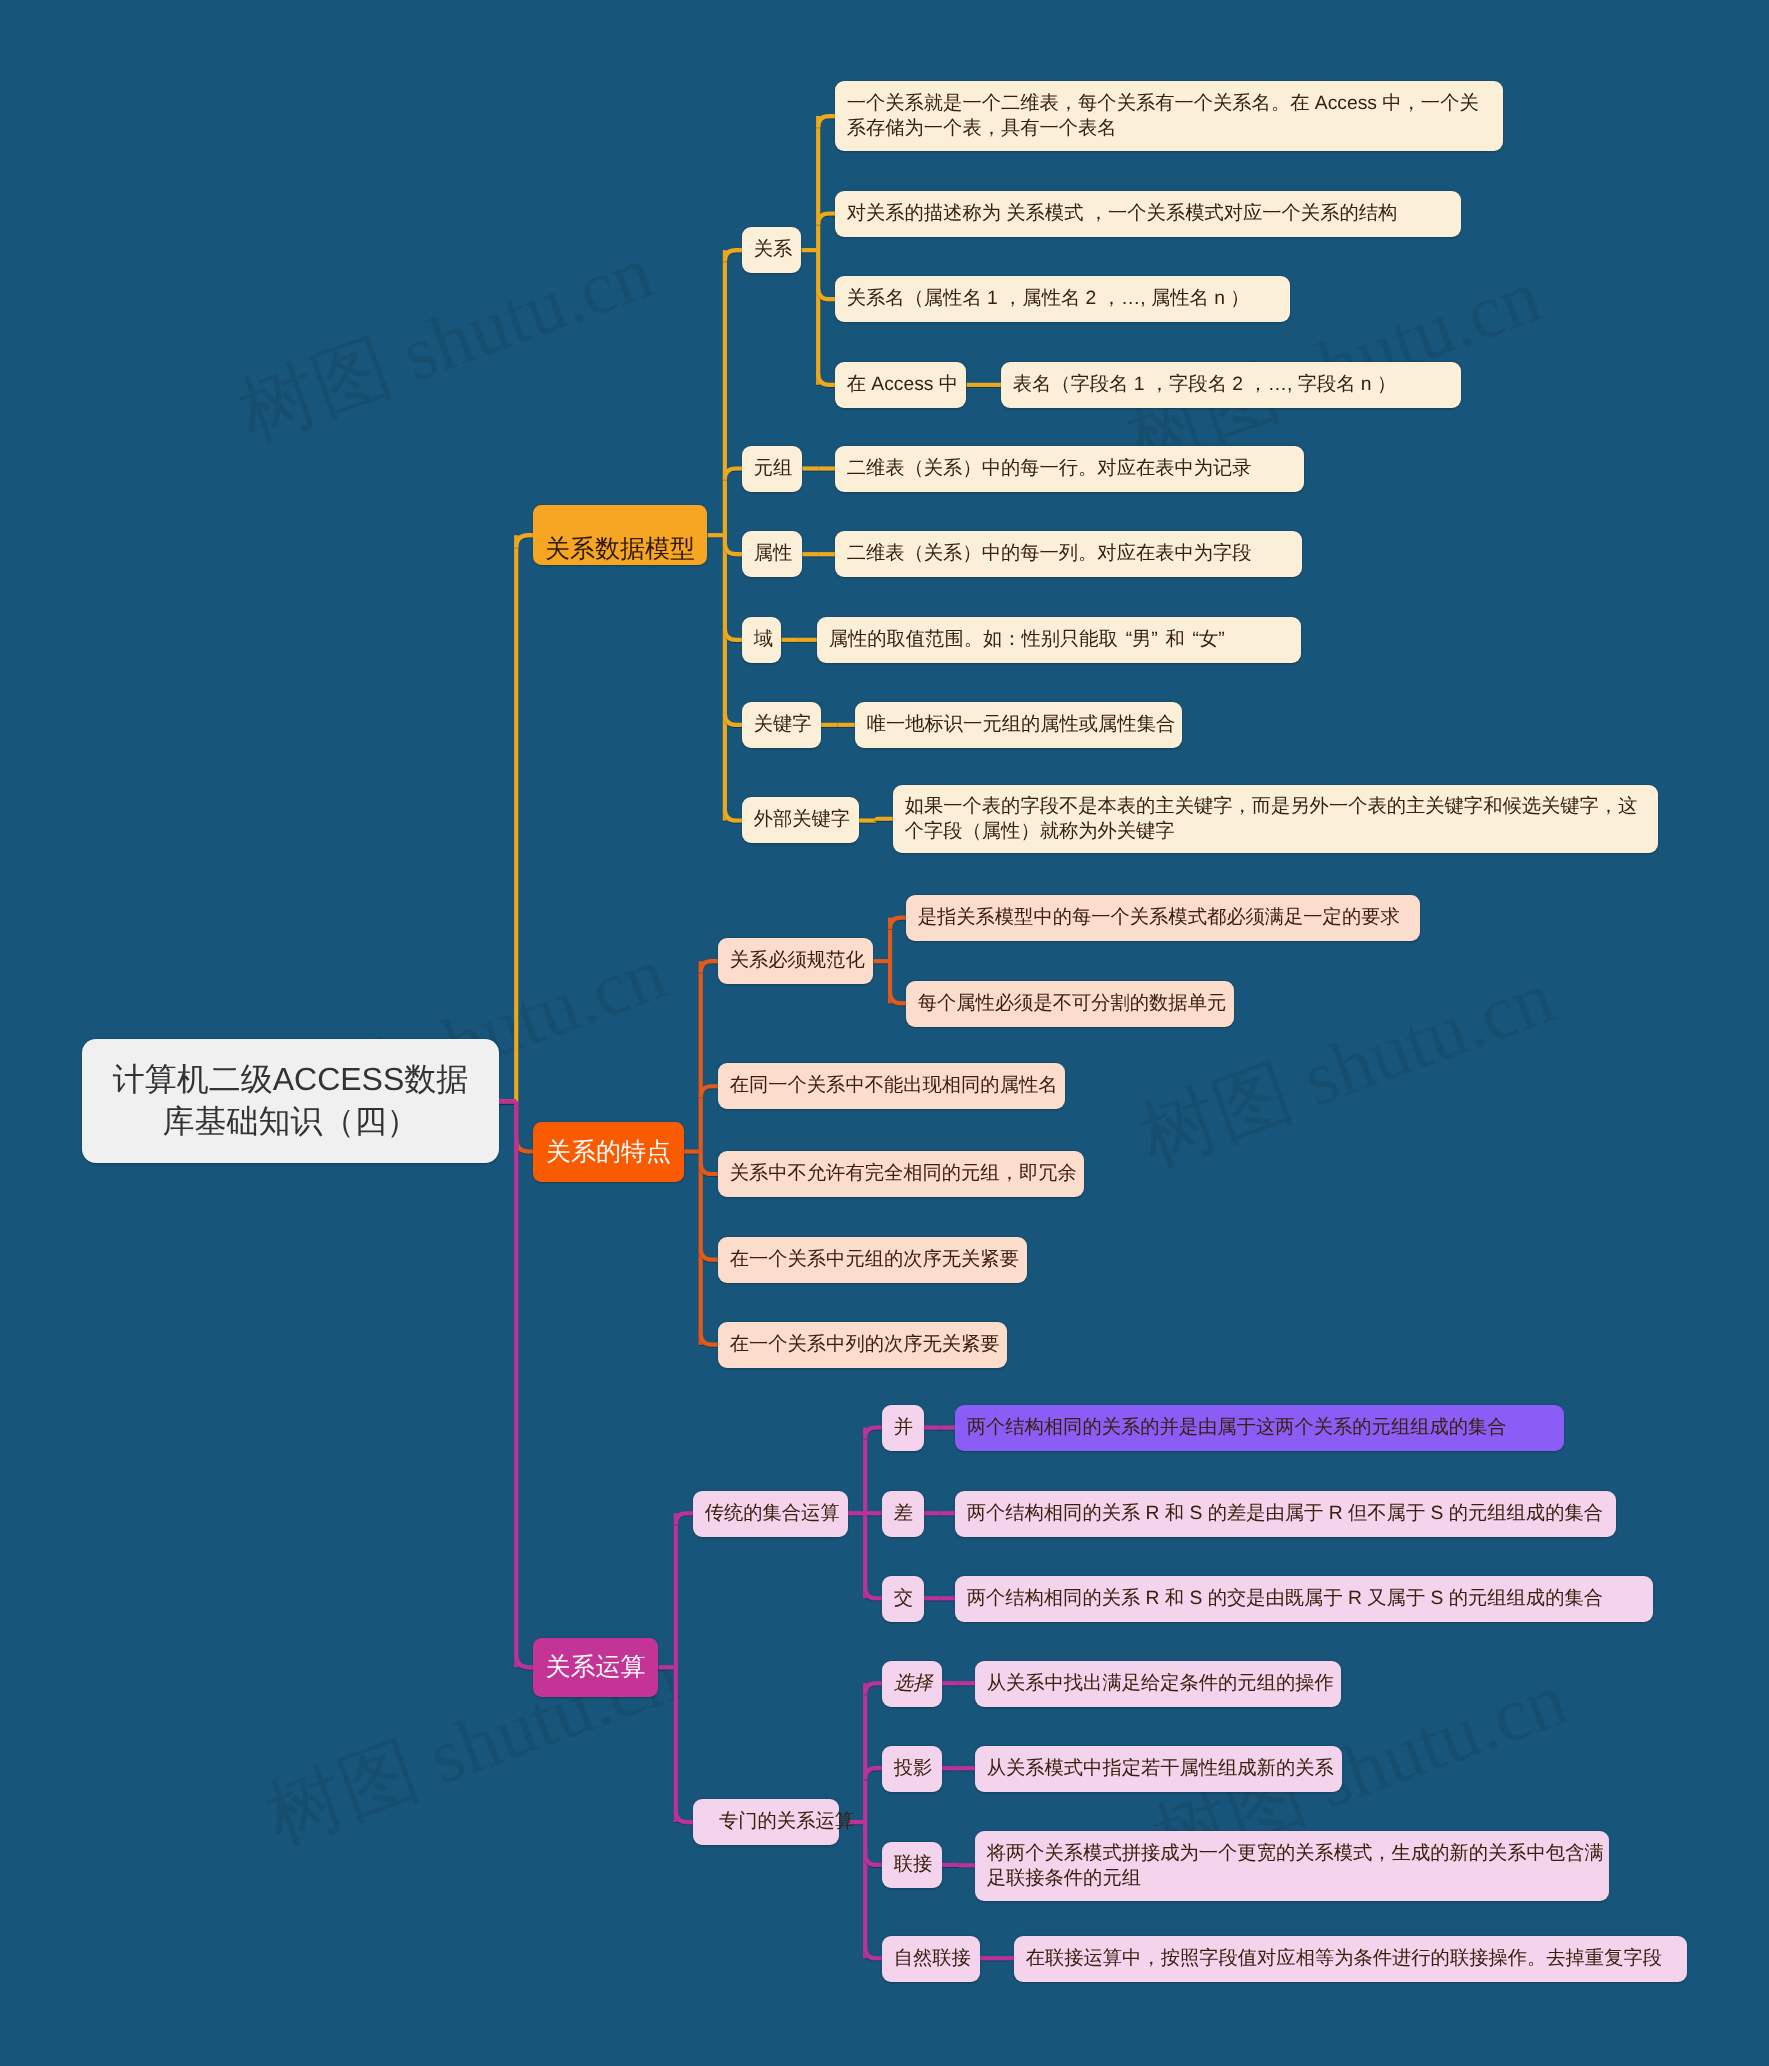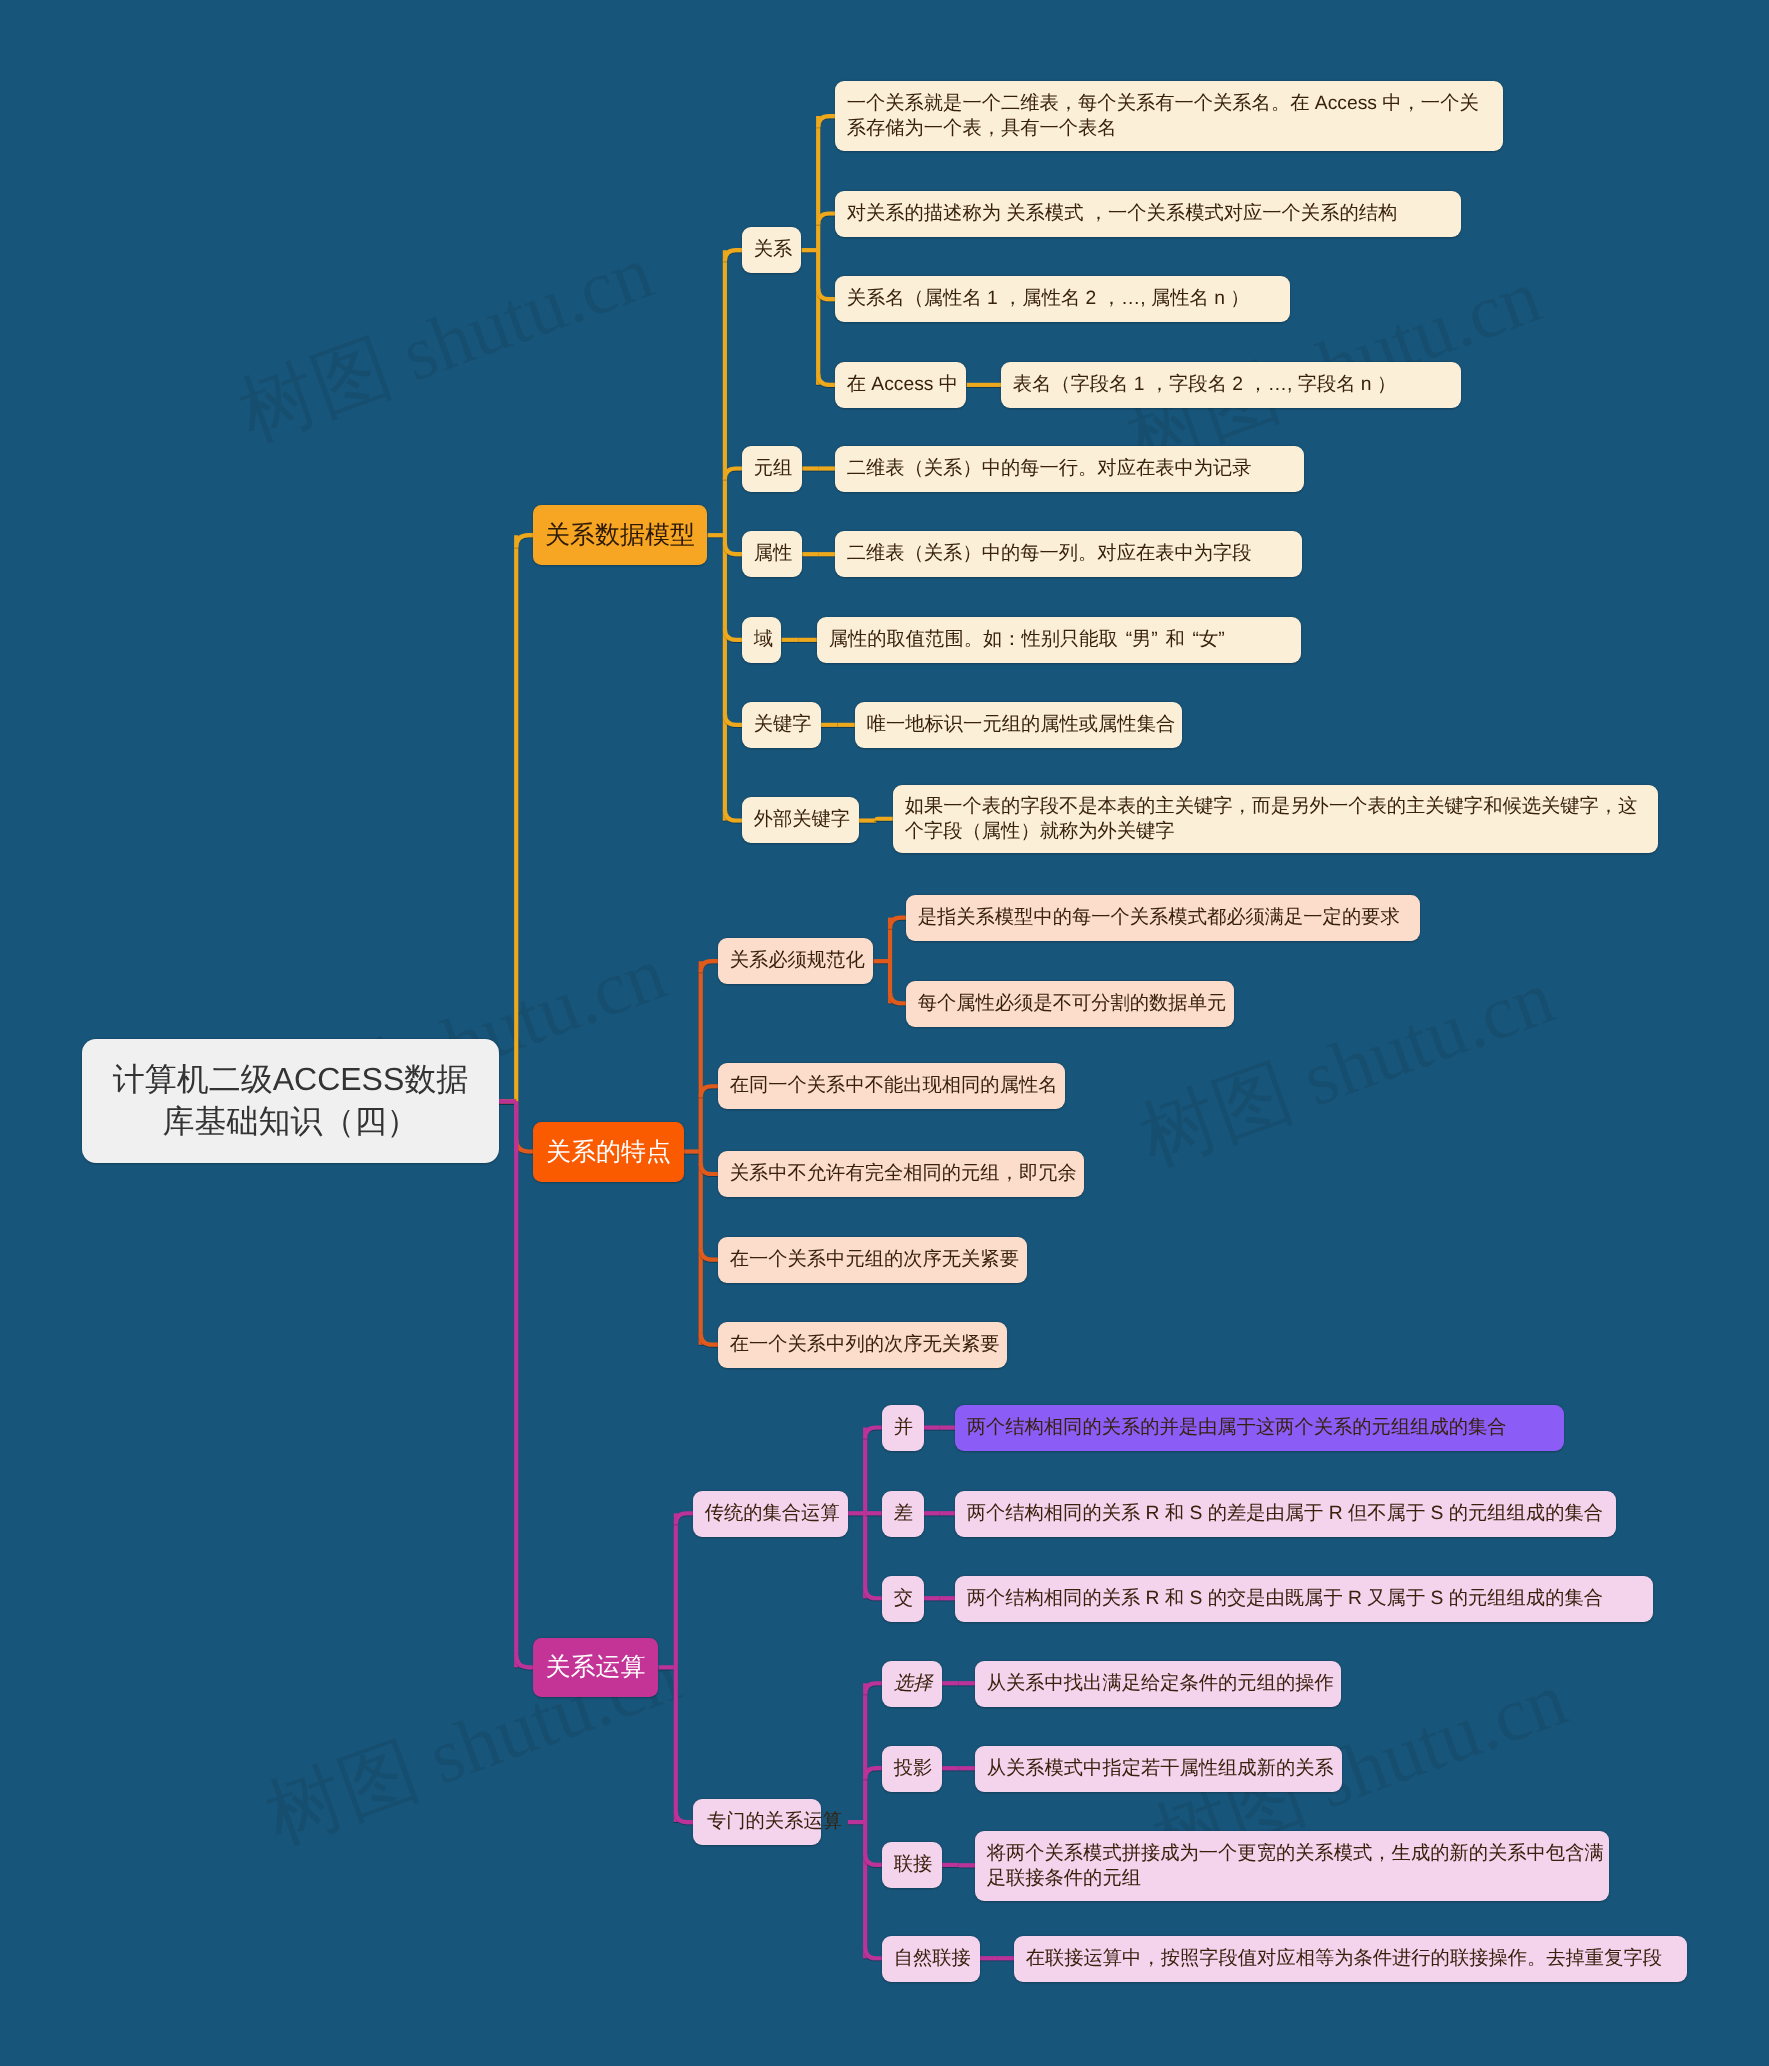--- a/index.html
+++ b/index.html
@@ -116,21 +116,21 @@
       <div class="wmark" style="left: 256px; top: 376px;">树图 shutu.cn</div>
       <div class="wmark" style="left: 1144px; top: 400px;">树图 shutu.cn</div>
       <div class="wmark" style="left: 269px; top: 1077px;">树图 shutu.cn</div>
       <div class="wmark" style="left: 1157px; top: 1101px;">树图 shutu.cn</div>
       <div class="wmark" style="left: 283px; top: 1779px;">树图 shutu.cn</div>
       <div class="wmark" style="left: 1170px; top: 1803px;">树图 shutu.cn</div>
     </div>
   <div id="nodes">
       <div class="node root-node" style="left: 82px; top: 1039px; width: 417px; height: 124px; background: rgb(240, 240, 240); color: rgb(51, 51, 51); font-size: 32px; border-radius: 14px; padding: 0px 11.7px; justify-content: center;"><span class="txt" style="text-align: center;">计算机二级ACCESS数据
 库基础知识（四）</span></div>
-      <div class="node branch-node" style="left: 533px; top: 505px; width: 174px; height: 60px; background: rgb(246, 166, 35); color: rgb(46, 26, 6); font-size: 25px; border-radius: 8.3px; padding: 0px 11.7px; justify-content: center;"><span class="txt" style="text-align: center;">关系数据模型</span></div>
+      <div class="node branch-node" style="left: 533px; top: 505px; width: 174px; height: 60px; background: rgb(246, 166, 35); color: rgb(46, 26, 6); font-size: 25px; border-radius: 8.3px; padding: 0px 11.7px; justify-content: center; align-items: flex-end;"><span class="txt" style="text-align: center;">关系数据模型</span></div>
       <div class="node leaf-node" style="left: 742px; top: 227px; width: 59px; height: 46px; background: rgb(252, 239, 216); color: rgb(55, 33, 13); font-size: 19.3px; border-radius: 9px; padding: 0px 11.7px; justify-content: center;"><span class="txt" style="text-align: center;">关系</span></div>
       <div class="node leaf-node" style="left: 835px; top: 81px; width: 668px; height: 70px; background: rgb(252, 239, 216); color: rgb(55, 33, 13); font-size: 19.3px; border-radius: 9px; padding: 0px 11.7px; justify-content: flex-start;"><span class="txt">一个关系就是一个二维表，每个关系有一个关系名。在 Access 中，一个关
 系存储为一个表，具有一个表名</span></div>
       <div class="node leaf-node" style="left: 835px; top: 191px; width: 626px; height: 46px; background: rgb(252, 239, 216); color: rgb(55, 33, 13); font-size: 19.3px; border-radius: 9px; padding: 0px 11.7px; justify-content: flex-start;"><span class="txt">对关系的描述称为 关系模式 ，一个关系模式对应一个关系的结构</span></div>
       <div class="node leaf-node" style="left: 835px; top: 276px; width: 455px; height: 46px; background: rgb(252, 239, 216); color: rgb(55, 33, 13); font-size: 19.3px; border-radius: 9px; padding: 0px 11.7px; justify-content: flex-end;"><span class="txt">关系名（属性名 1 ，属性名 2 ，…, 属性名 n ）</span></div>
       <div class="node leaf-node" style="left: 835px; top: 362px; width: 131px; height: 46px; background: rgb(252, 239, 216); color: rgb(55, 33, 13); font-size: 19.3px; border-radius: 9px; padding: 0px 11.7px; justify-content: flex-start;"><span class="txt">在 Access 中</span></div>
       <div class="node leaf-node" style="left: 1001px; top: 362px; width: 460px; height: 46px; background: rgb(252, 239, 216); color: rgb(55, 33, 13); font-size: 19.3px; border-radius: 9px; padding: 0px 11.7px; justify-content: flex-start;"><span class="txt">表名（字段名 1 ，字段名 2 ，…, 字段名 n ）</span></div>
       <div class="node leaf-node" style="left: 742px; top: 446px; width: 60px; height: 46px; background: rgb(252, 239, 216); color: rgb(55, 33, 13); font-size: 19.3px; border-radius: 9px; padding: 0px 11.7px; justify-content: center;"><span class="txt" style="text-align: center;">元组</span></div>
       <div class="node leaf-node" style="left: 835px; top: 446px; width: 469px; height: 46px; background: rgb(252, 239, 216); color: rgb(55, 33, 13); font-size: 19.3px; border-radius: 9px; padding: 0px 11.7px; justify-content: flex-start;"><span class="txt">二维表（关系）中的每一行。对应在表中为记录</span></div>
       <div class="node leaf-node" style="left: 742px; top: 531px; width: 60px; height: 46px; background: rgb(252, 239, 216); color: rgb(55, 33, 13); font-size: 19.3px; border-radius: 9px; padding: 0px 11.7px; justify-content: center;"><span class="txt" style="text-align: center;">属性</span></div>
@@ -151,21 +151,21 @@
       <div class="node leaf-node" style="left: 718px; top: 1237px; width: 309px; height: 46px; background: rgb(252, 221, 203); color: rgb(55, 33, 13); font-size: 19.3px; border-radius: 9px; padding: 0px 11.7px; justify-content: flex-start;"><span class="txt">在一个关系中元组的次序无关紧要</span></div>
       <div class="node leaf-node" style="left: 718px; top: 1322px; width: 289px; height: 46px; background: rgb(252, 221, 203); color: rgb(55, 33, 13); font-size: 19.3px; border-radius: 9px; padding: 0px 11.7px; justify-content: flex-end;"><span class="txt">在一个关系中列的次序无关紧要</span></div>
       <div class="node branch-node" style="left: 533px; top: 1638px; width: 125px; height: 59px; background: rgb(196, 51, 150); color: rgb(255, 255, 255); font-size: 25px; border-radius: 8.3px; padding: 0px 11.7px; justify-content: center;"><span class="txt" style="text-align: center;">关系运算</span></div>
       <div class="node leaf-node" style="left: 693px; top: 1491px; width: 155px; height: 46px; background: rgb(244, 211, 236); color: rgb(55, 33, 13); font-size: 19.3px; border-radius: 9px; padding: 0px 11.7px; justify-content: flex-start;"><span class="txt">传统的集合运算</span></div>
       <div class="node leaf-node" style="left: 882px; top: 1405px; width: 42px; height: 46px; background: rgb(244, 211, 236); color: rgb(55, 33, 13); font-size: 19.3px; border-radius: 9px; padding: 0px 11.7px; justify-content: center;"><span class="txt" style="text-align: center;">并</span></div>
       <div class="node leaf-node" style="left: 955px; top: 1405px; width: 609px; height: 46px; background: #8b5cf6; color: rgb(55, 33, 13); font-size: 19.3px; border-radius: 9px; padding: 0px 11.7px; justify-content: flex-start;"><span class="txt">两个结构相同的关系的并是由属于这两个关系的元组组成的集合</span></div>
       <div class="node leaf-node" style="left: 882px; top: 1491px; width: 42px; height: 46px; background: rgb(244, 211, 236); color: rgb(55, 33, 13); font-size: 19.3px; border-radius: 9px; padding: 0px 11.7px; justify-content: center;"><span class="txt" style="text-align: center;">差</span></div>
       <div class="node leaf-node" style="left: 955px; top: 1491px; width: 661px; height: 46px; background: rgb(244, 211, 236); color: rgb(55, 33, 13); font-size: 19.3px; border-radius: 9px; padding: 0px 11.7px; justify-content: flex-start;"><span class="txt">两个结构相同的关系 R 和 S 的差是由属于 R 但不属于 S 的元组组成的集合</span></div>
       <div class="node leaf-node" style="left: 882px; top: 1576px; width: 42px; height: 46px; background: rgb(244, 211, 236); color: rgb(55, 33, 13); font-size: 19.3px; border-radius: 9px; padding: 0px 11.7px; justify-content: center;"><span class="txt" style="text-align: center;">交</span></div>
       <div class="node leaf-node" style="left: 955px; top: 1576px; width: 698px; height: 46px; background: rgb(244, 211, 236); color: rgb(55, 33, 13); font-size: 19.3px; border-radius: 9px; padding: 0px 11.7px; justify-content: flex-start;"><span class="txt">两个结构相同的关系 R 和 S 的交是由既属于 R 又属于 S 的元组组成的集合</span></div>
-      <div class="node leaf-node" style="left: 693px; top: 1799px; width: 128px; height: 46px; background: rgb(244, 211, 236); color: rgb(55, 33, 13); font-size: 19.3px; border-radius: 9px; padding: 0px 14px; justify-content: flex-start;"><span class="txt">专门的关系运算</span></div>
+      <div class="node leaf-node" style="left: 693px; top: 1799px; width: 146px; height: 46px; background: rgb(244, 211, 236); color: rgb(55, 33, 13); font-size: 19.3px; border-radius: 9px; padding: 0px 26px; justify-content: flex-start;"><span class="txt">专门的关系运算</span></div>
       <div class="node leaf-node" style="left: 882px; top: 1661px; width: 60px; height: 46px; background: rgb(244, 211, 236); color: rgb(55, 33, 13); font-size: 19.3px; border-radius: 9px; padding: 0px 11.7px; justify-content: center;"><span class="txt" style="text-align: center; font-style: italic;">选择</span></div>
       <div class="node leaf-node" style="left: 975px; top: 1661px; width: 366px; height: 46px; background: rgb(244, 211, 236); color: rgb(55, 33, 13); font-size: 19.3px; border-radius: 9px; padding: 0px 11.7px; justify-content: flex-start;"><span class="txt">从关系中找出满足给定条件的元组的操作</span></div>
       <div class="node leaf-node" style="left: 882px; top: 1746px; width: 60px; height: 46px; background: rgb(244, 211, 236); color: rgb(55, 33, 13); font-size: 19.3px; border-radius: 9px; padding: 0px 11.7px; justify-content: center;"><span class="txt" style="text-align: center;">投影</span></div>
       <div class="node leaf-node" style="left: 975px; top: 1746px; width: 367px; height: 46px; background: rgb(244, 211, 236); color: rgb(55, 33, 13); font-size: 19.3px; border-radius: 9px; padding: 0px 11.7px; justify-content: flex-start;"><span class="txt">从关系模式中指定若干属性组成新的关系</span></div>
       <div class="node leaf-node" style="left: 882px; top: 1842px; width: 60px; height: 46px; background: rgb(244, 211, 236); color: rgb(55, 33, 13); font-size: 19.3px; border-radius: 9px; padding: 0px 11.7px; justify-content: center;"><span class="txt" style="text-align: center;">联接</span></div>
       <div class="node leaf-node" style="left: 975px; top: 1831px; width: 634px; height: 70px; background: rgb(244, 211, 236); color: rgb(55, 33, 13); font-size: 19.3px; border-radius: 9px; padding: 0px 11.7px; justify-content: flex-start;"><span class="txt">将两个关系模式拼接成为一个更宽的关系模式，生成的新的关系中包含满
 足联接条件的元组</span></div>
       <div class="node leaf-node" style="left: 882px; top: 1936px; width: 98px; height: 46px; background: rgb(244, 211, 236); color: rgb(55, 33, 13); font-size: 19.3px; border-radius: 9px; padding: 0px 11.7px; justify-content: center;"><span class="txt" style="text-align: center;">自然联接</span></div>
       <div class="node leaf-node" style="left: 1014px; top: 1936px; width: 673px; height: 46px; background: rgb(244, 211, 236); color: rgb(55, 33, 13); font-size: 19.3px; border-radius: 9px; padding: 0px 11.7px; justify-content: flex-start;"><span class="txt">在联接运算中，按照字段值对应相等为条件进行的联接操作。去掉重复字段</span></div>
     </div>

